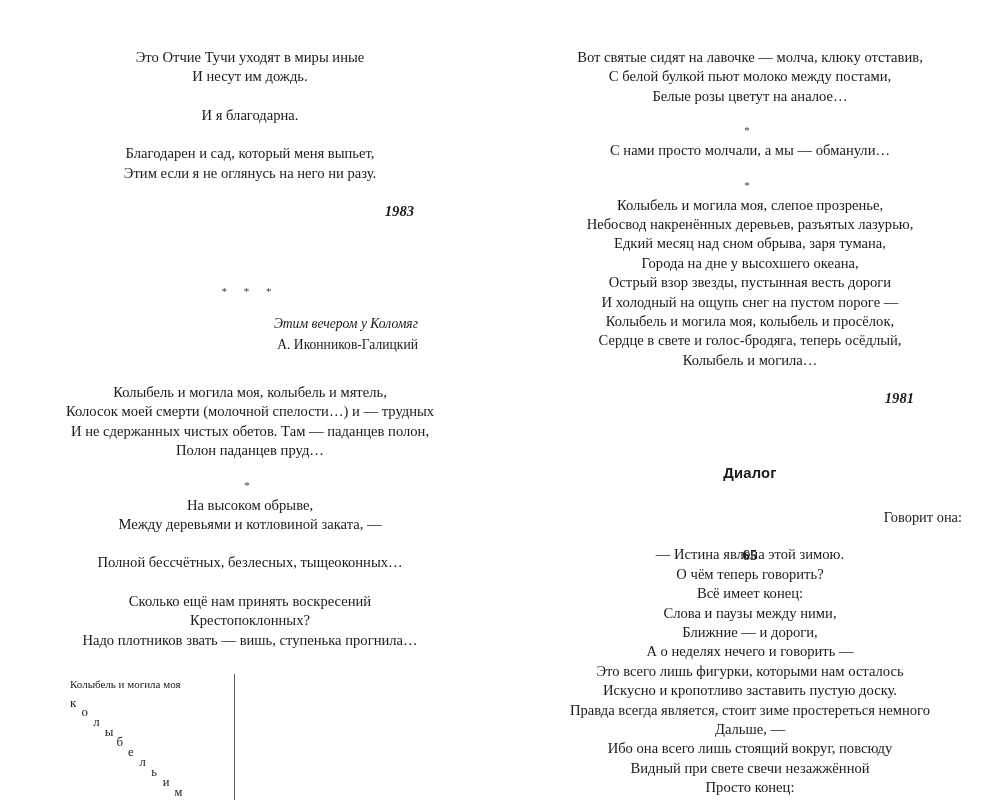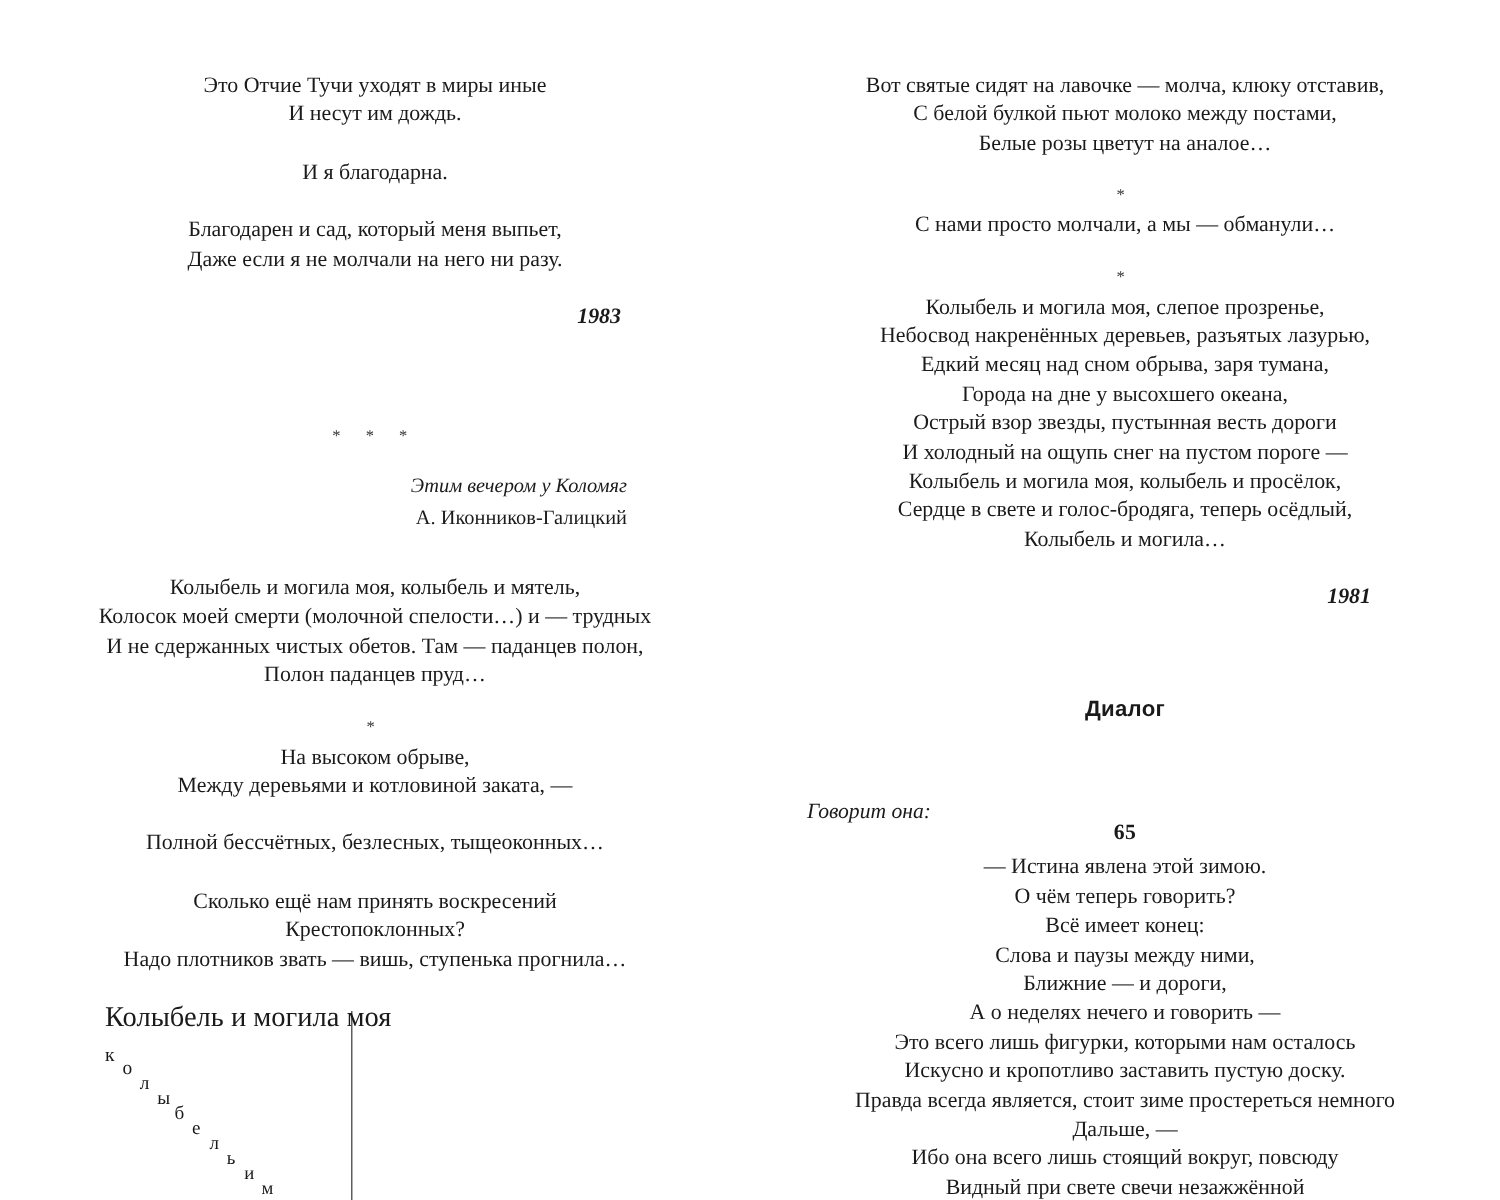--- a/index.html
+++ b/index.html
@@ -91,45 +91,43 @@
   .poem-title {
     text-align: center;
     font-family: "Liberation Sans", "DejaVu Sans", sans-serif;
     font-weight: bold;
     font-size: 14.8px;
     letter-spacing: 0.2px;
     margin-top: 14px;
   }
 
   .speaker {
-    text-align: left;
-    font-style: italic;
+    text-align: right;
     font-size: 14.4px;
-    margin-top: 24px;
   }
 
   
   .concrete {
     position: relative;
     height: 196px;
     margin-top: 18px;
   }
   .concrete .rule {
     position: absolute;
     left: 196px;
     top: 6px;
     width: 1px;
     height: 178px;
     background: #5e5e5e;
   }
   .concrete .headline {
     position: absolute;
     left: 32px;
-    top: 0px;
-    font-size: 19px;
+    top: 10px;
+    font-size: 11px;
     white-space: nowrap;
   }
   .concrete .glyph {
     position: absolute;
     font-size: 13px;
     line-height: 1;
   }
 </style>
 </head>
 <body>
@@ -138,21 +136,21 @@
 
   <div class="page">
     <div class="page-body">
 
       <div class="stanza">Это Отчие Тучи уходят в миры иные
 И несут им дождь.</div>
       <div class="gap-md"></div>
       <div class="stanza">И я благодарна.</div>
       <div class="gap-md"></div>
       <div class="stanza">Благодарен и сад, который меня выпьет,
-Даже если я не молчали на него ни разу.</div>
+Этим если я не оглянусь на него ни разу.</div>
 
       <div class="year">1983</div>
 
       <div class="gap-xxl"></div>
 
       <div class="sep-three">* * *</div>
 
       <div class="gap-sm"></div>
 
       <div class="epigraph">

